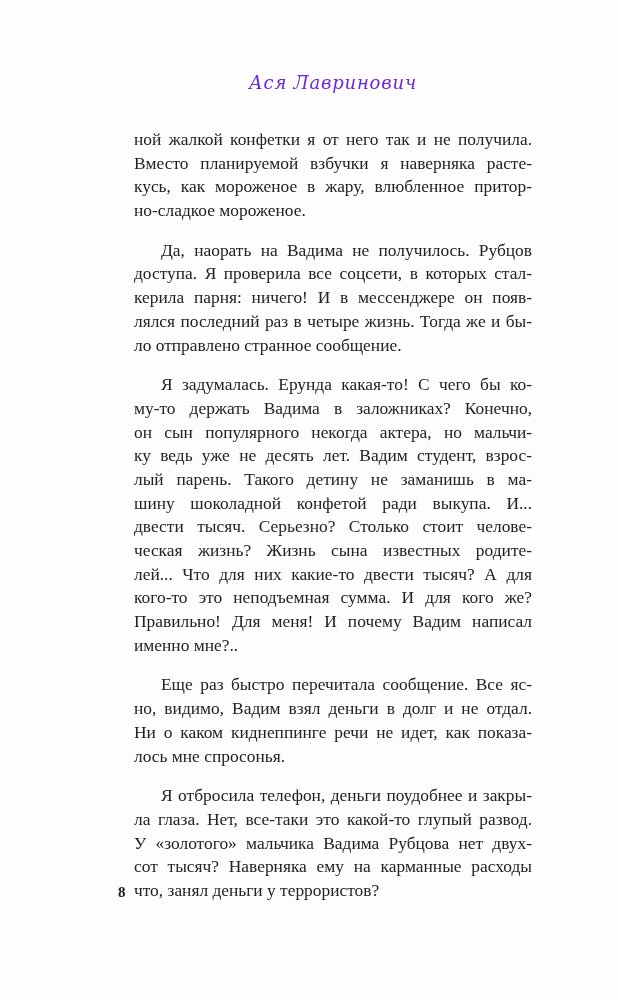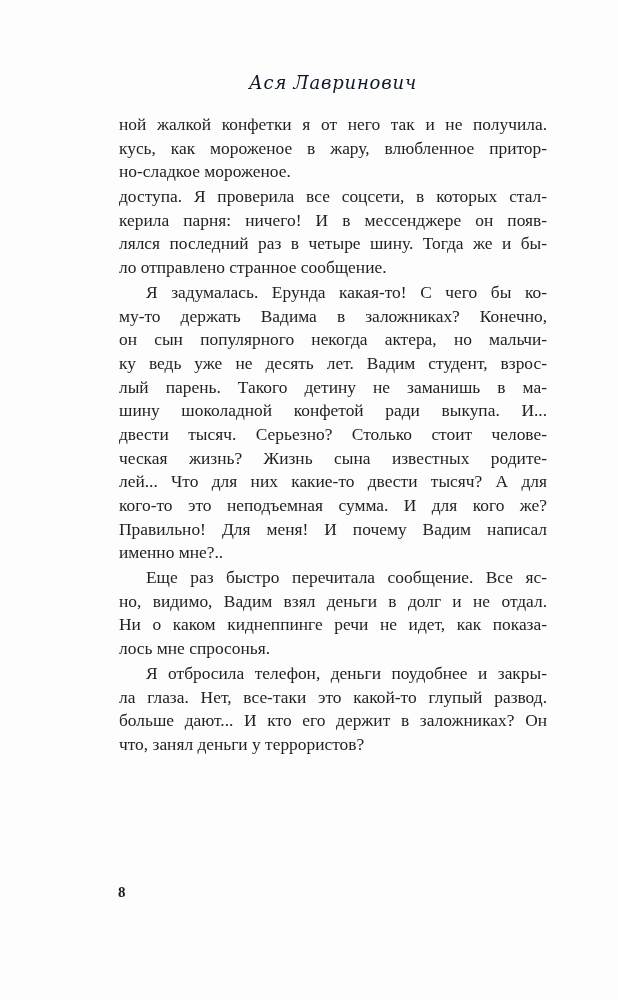--- a/index.html
+++ b/index.html
@@ -19,30 +19,30 @@
   .running-header {
     position: absolute;
     top: 72px;
     left: 118px;
     width: 430px;
     text-align: center;
     font-family: "DejaVu Serif", serif;
     font-style: italic;
     font-size: 18px;
     letter-spacing: 0.8px;
-    color: #0f172a;
+    color: #6d28d9;
   }
   .text-block {
     position: absolute;
     top: 112px;
     left: 118px;
     width: 430px;
   }
   .paragraph {
-    margin: 1px;
+    margin: 16px;
     padding: 0;
   }
   .line {
     font-size: 17.4px;
     line-height: 23.7px;
     height: 23.7px;
     text-align: justify;
     text-align-last: justify;
     overflow: hidden;
     white-space: normal;
@@ -65,27 +65,29 @@
 </style>
 </head>
 <body>
 
 <div class="page">
   <div class="running-header">Ася Лавринович</div>
 
   <div class="text-block">
       <div class="paragraph">
         <div class="line">ной жалкой конфетки я от него так и не получила.</div>
+        <div class="line">Вместо планируемой взбучки я наверняка расте-</div>
         <div class="line">кусь, как мороженое в жару, влюбленное притор-</div>
         <div class="line final">но-сладкое мороженое.</div>
       </div>
       <div class="paragraph">
+        <div class="line indent">Да, наорать на Вадима не получилось. Рубцов</div>
         <div class="line">доступа. Я проверила все соцсети, в которых стал-</div>
         <div class="line">керила парня: ничего! И в мессенджере он появ-</div>
-        <div class="line">лялся последний раз в четыре шину. Тогда же и бы-</div>
+        <div class="line">лялся последний раз в четыре жизнь. Тогда же и бы-</div>
         <div class="line final">ло отправлено странное сообщение.</div>
       </div>
       <div class="paragraph">
         <div class="line indent">Я задумалась. Ерунда какая-то! С чего бы ко-</div>
         <div class="line">му-то держать Вадима в заложниках? Конечно,</div>
         <div class="line">он сын популярного некогда актера, но мальчи-</div>
         <div class="line">ку ведь уже не десять лет. Вадим студент, взрос-</div>
         <div class="line">лый парень. Такого детину не заманишь в ма-</div>
         <div class="line">шину шоколадной конфетой ради выкупа. И...</div>
         <div class="line">двести тысяч. Серьезно? Столько стоит челове-</div>
@@ -97,19 +99,20 @@
       </div>
       <div class="paragraph">
         <div class="line indent">Еще раз быстро перечитала сообщение. Все яс-</div>
         <div class="line">но, видимо, Вадим взял деньги в долг и не отдал.</div>
         <div class="line">Ни о каком киднеппинге речи не идет, как показа-</div>
         <div class="line final">лось мне спросонья.</div>
       </div>
       <div class="paragraph">
         <div class="line indent">Я отбросила телефон, деньги поудобнее и закры-</div>
         <div class="line">ла глаза. Нет, все-таки это какой-то глупый развод.</div>
-        <div class="line">больше дают... И кто его держит в заложниках? Он</div>
+        <div class="line">У «золотого» мальчика Вадима Рубцова нет двух-</div>
+        <div class="line">сот тысяч? Наверняка ему на карманные расходы</div>
         <div class="line final">что, занял деньги у террористов?</div>
       </div>
     </div>
 
   <div class="folio">8</div>
 </div>
 
 </body></html>

